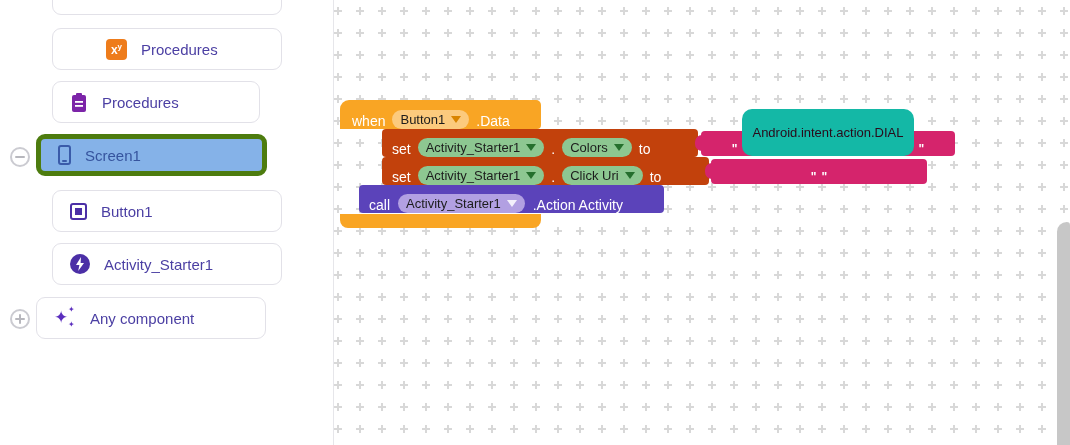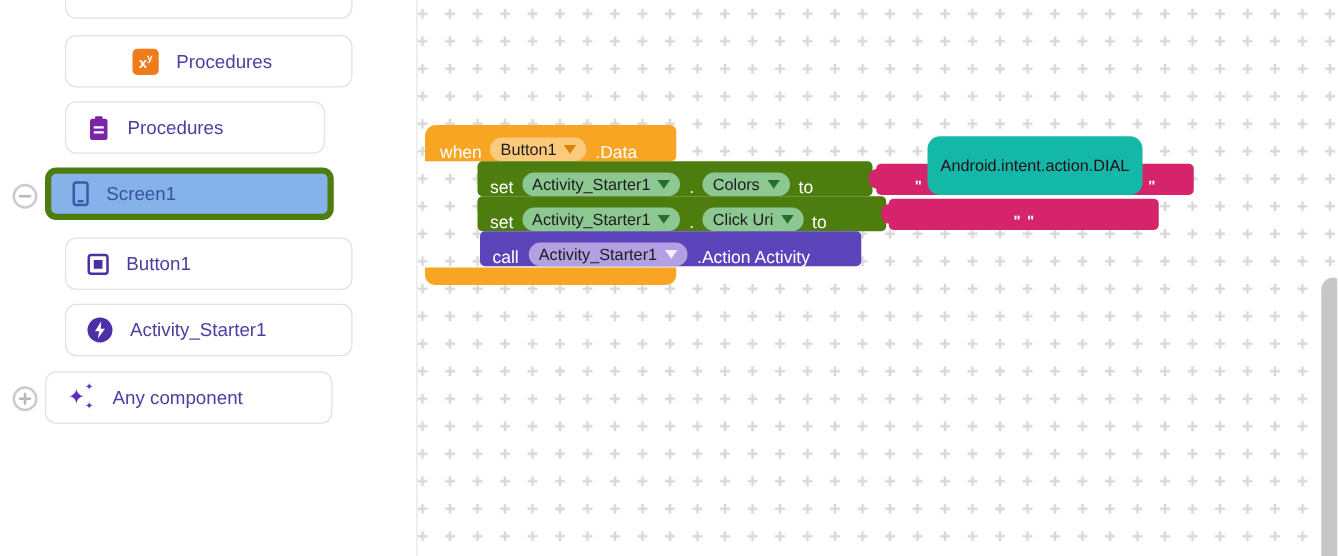--- a/index.html
+++ b/index.html
@@ -47,31 +47,31 @@
 
   
   #canvas-grid { position:absolute; left:334px; top:0; }
 
   #v-scrollbar { position:absolute; right:0; top:222px; width:13px; height:223px;
     background:#c7c7c7; border-radius:12px 4px 0 0; }
 
   
   .blk { position:absolute; display:flex; align-items:flex-end; color:#fff; font-size:14px; cursor:grab; }
   .orange { background:#f9a524; }
-  .green  { background:#4d7c0f; }
+  .green  { background:#c2410c; }
   .purple { background:#5b43ba; }
   .pink   { background:#d5246c; }
 
   #when-header { left:340px; top:100px; width:201px; height:29px; border-radius:9px 5px 4px 0; padding-left:12px; gap:7px; z-index:2; }
   #when-left-col { left:340px; top:129px; width:42px; height:85px; align-items:flex-start; padding:5px 0 0 11px; z-index:1; }
   #when-bottom-bar { left:340px; top:214px; width:201px; height:14px; border-radius:0 0 8px 8px; z-index:1; }
 
   #set-action-row   { left:382px; top:129px;  width:316px; height:28px; border-radius:4px; padding-left:10px; gap:7px; z-index:3; }
   #set-datauri-row  { left:382px; top:157px;  width:327px; height:28px; border-radius:4px; padding-left:10px; gap:7px; z-index:3; }
-  #call-row         { left:384px; top:185px;  width:305px; height:28px; border-radius:4px; padding-left:10px; gap:8px; z-index:3; }
+  #call-row         { left:359px; top:185px;  width:305px; height:28px; border-radius:4px; padding-left:10px; gap:8px; z-index:3; }
 
   .pill {
     display:inline-flex; align-items:center; gap:6px;
     border-radius:10px; padding:2px 8px;
     color:#1c1c1c; font-size:13px; cursor:pointer; white-space:nowrap;
   }
   .pill-orange { background:#fcca7d; }
   .pill-green  { background:#8dc791; }
   .pill-purple { background:#b2a0e2; }
 

